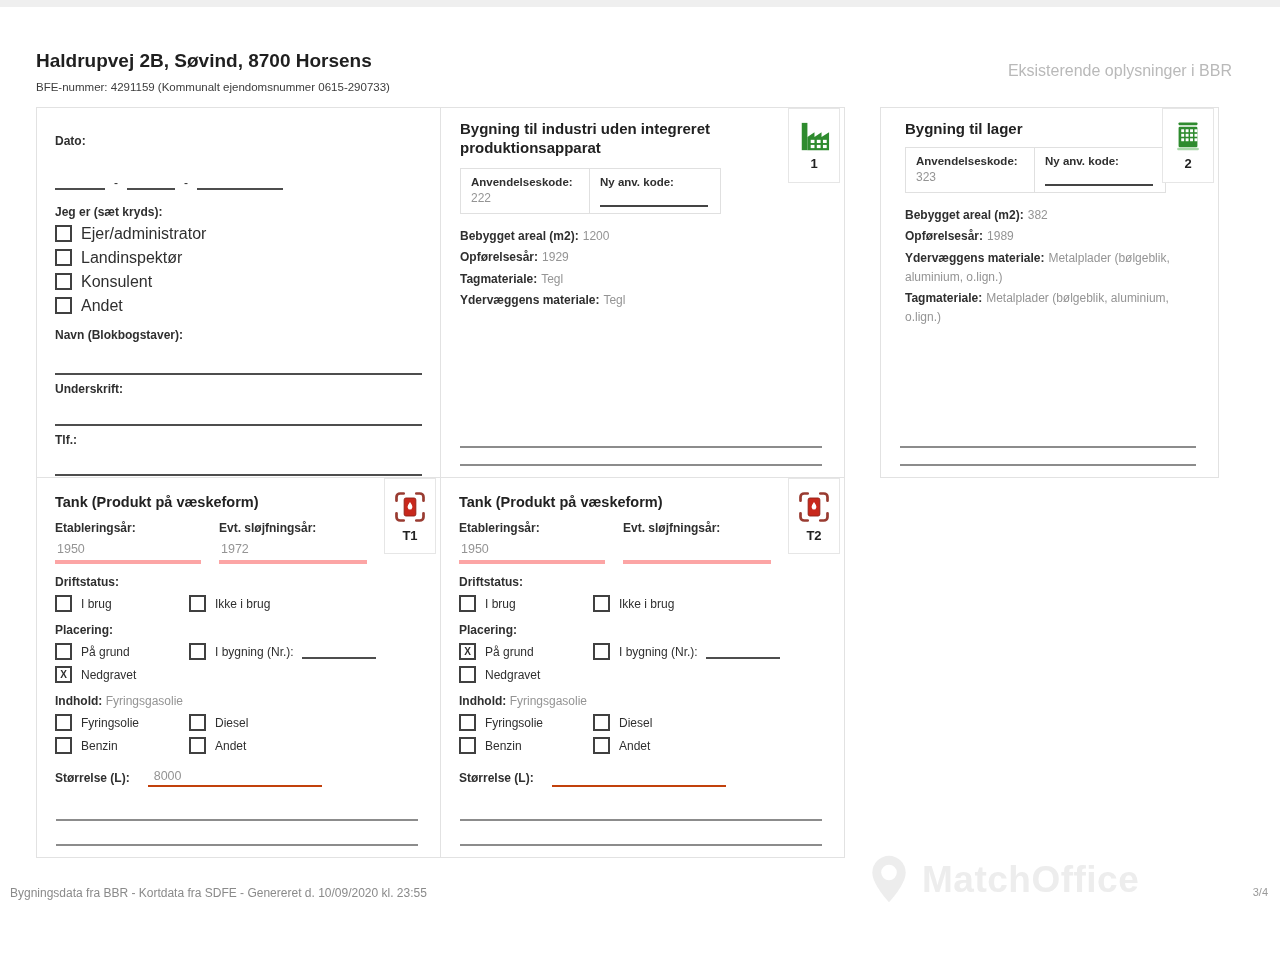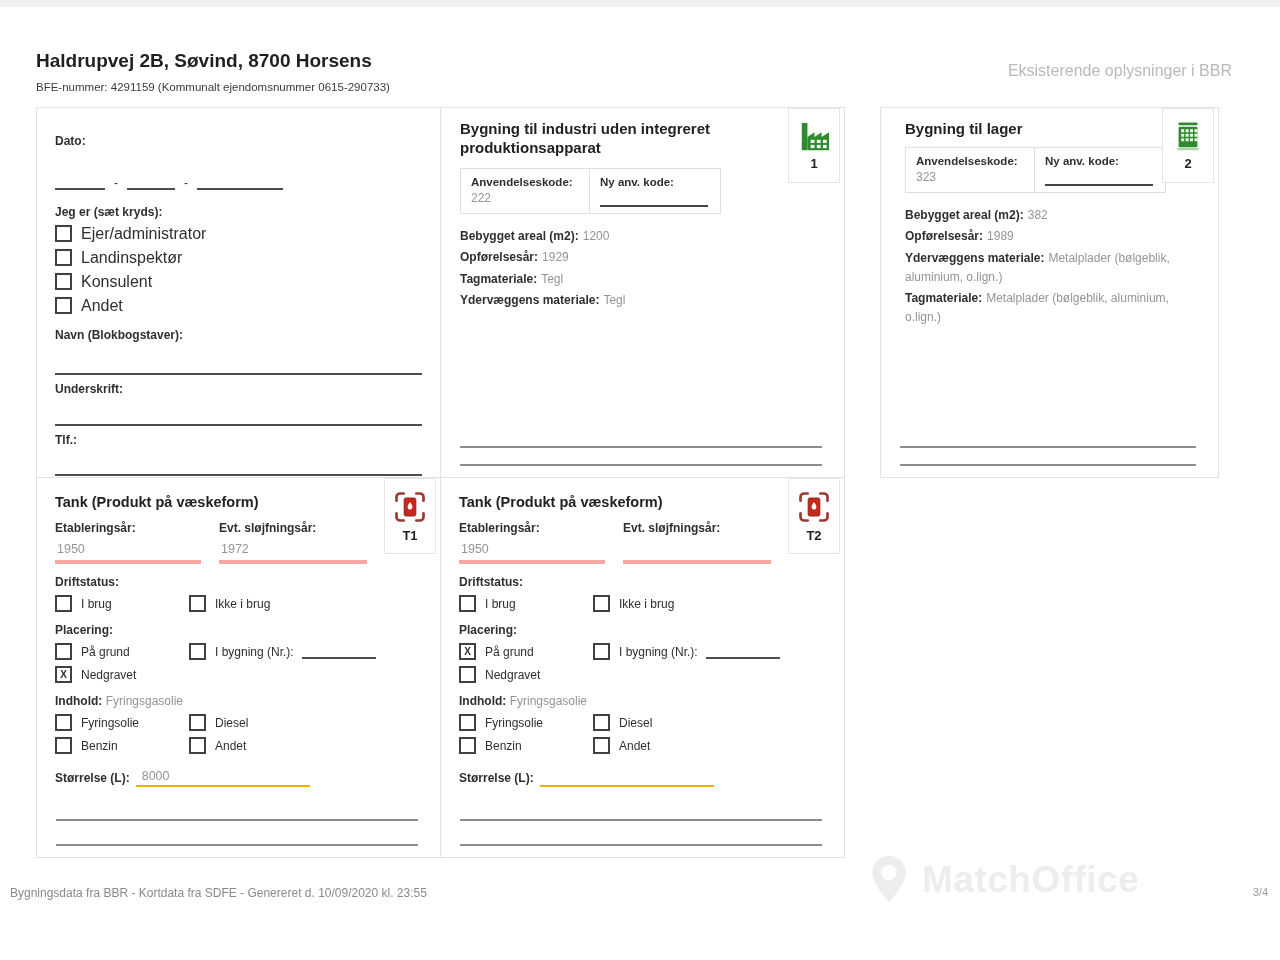--- a/index.html
+++ b/index.html
@@ -43,21 +43,21 @@
   .bfields{margin-top:13px;}
   .bfields .frow{font-size:12px;margin-bottom:3px;line-height:1.55;}
   .frow .lbl{margin-right:4px;}
   .yearcols{display:flex;margin-top:11px;}
   .ycol1{width:164px;} .ycol2{width:180px;}
   .yval{width:144px;border-bottom:4px solid #fca5a5;padding:4px 0 3px 2px;height:15px;
         color:#949494;font-size:12.5px;margin-top:3px;}
   .sect{margin-top:11px;}
   .inl-line{width:74px;border-bottom:2px solid #4d4d4d;height:12px;margin-left:8px;}
   .sizerow{display:flex;align-items:center;margin-top:15px;}
-  .sizeline{width:168px;border-bottom:2px solid #eab308;padding:0 0 2px 6px;margin-left:6px;
+  .sizeline{width:168px;border-bottom:2px solid #c2410c;padding:0 0 2px 6px;margin-left:18px;
             color:#949494;font-size:12.5px;min-height:14px;}
   .sig-line{border-bottom:2px solid #4d4d4d;height:0;}
   .daterow{display:flex;align-items:flex-end;margin-top:26px;}
   .daterow .seg{border-bottom:2px solid #4d4d4d;height:14px;}
   .daterow .dash{margin:0 9px;font-size:12px;color:#2f2f2f;}
   .footer-left{position:absolute;left:10px;top:886px;font-size:12px;color:#8a8a8a;}
   .footer-page{position:absolute;right:12px;top:886px;font-size:11px;color:#9a9a9a;}
   .watermark{position:absolute;left:866px;top:854px;display:flex;align-items:center;gap:10px;}
   .watermark .wm-text{font-size:37px;font-weight:bold;color:#ededed;letter-spacing:.5px;}
 </style>

